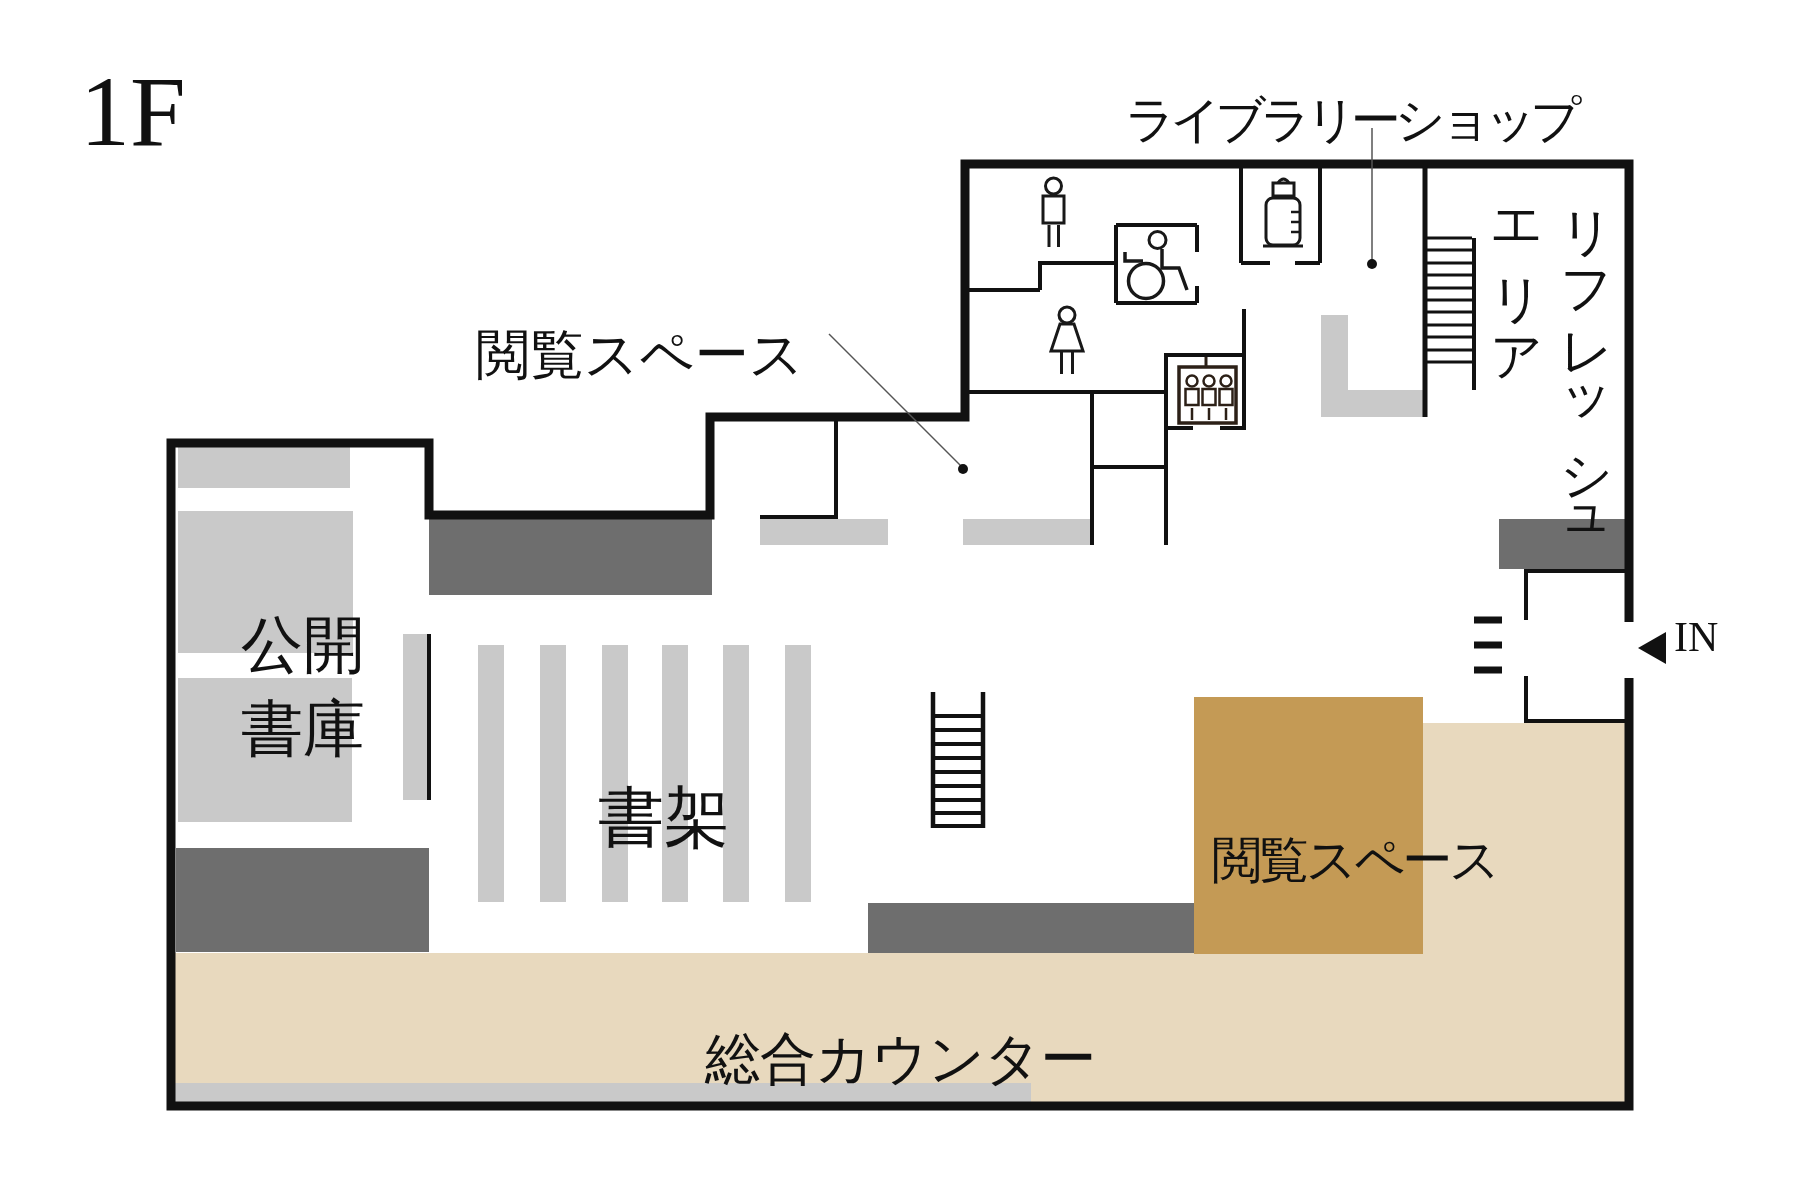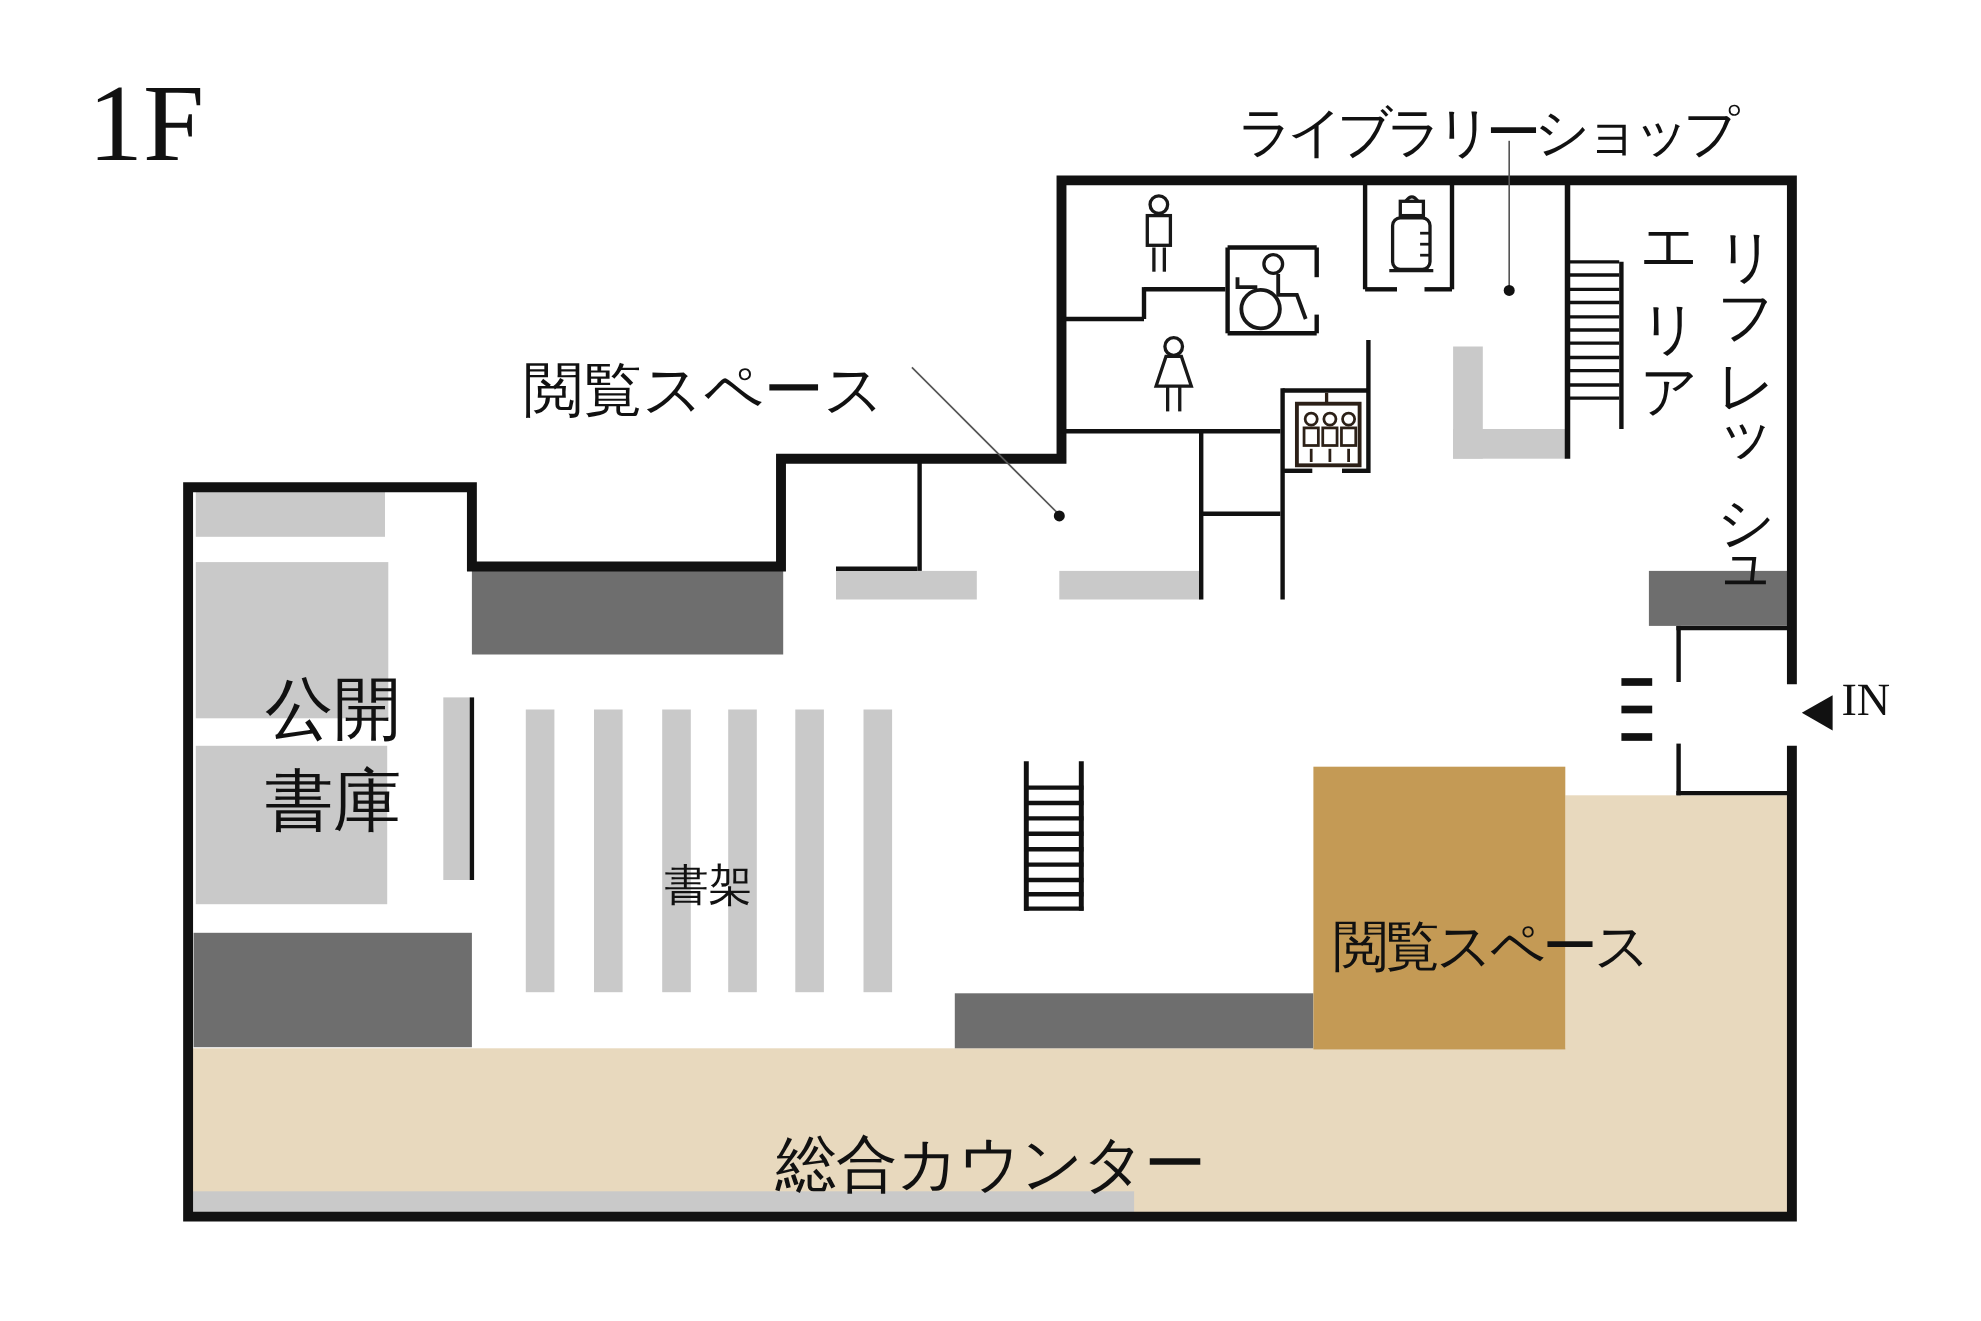--- a/index.html
+++ b/index.html
@@ -196,21 +196,21 @@
 
   <div class="label" style="left:80px;top:62px;font-size:100px">1F</div>
 
   <div class="label center" style="left:1125px;top:52px;width:450px;font-size:50px;letter-spacing:-6px">ライブラリーショップ</div>
 
   <div class="label center" style="left:445px;top:285px;width:390px;font-size:54px">閲覧スペース</div>
 
   <div class="label center" style="left:238px;top:560px;width:130px;font-size:62px;line-height:84px;white-space:normal"><span>公開</span><br>
        <span>書庫</span></div>
 
-  <div class="label center" style="left:578px;top:742px;width:132px;font-size:40px">書架</div>
+  <div class="label center" style="left:598px;top:742px;width:132px;font-size:66px">書架</div>
 
   <div class="label center" style="left:1212px;top:792px;width:245px;font-size:50px;letter-spacing:-3px">閲覧スペース</div>
 
   <div class="label center" style="left:705px;top:988px;width:340px;font-size:56px;letter-spacing:-1px">総合カウンター</div>
 
   <div class="label vtext" style="left:1560px;top:175px;font-size:52px;height:340px;letter-spacing:2px">リフレッシュ</div>
   <div class="label vtext" style="left:1490px;top:180px;font-size:52px;height:170px;letter-spacing:2px">エリア</div>
 
   <div class="label" style="left:1674px;top:616px;font-size:42px">IN</div>
 

